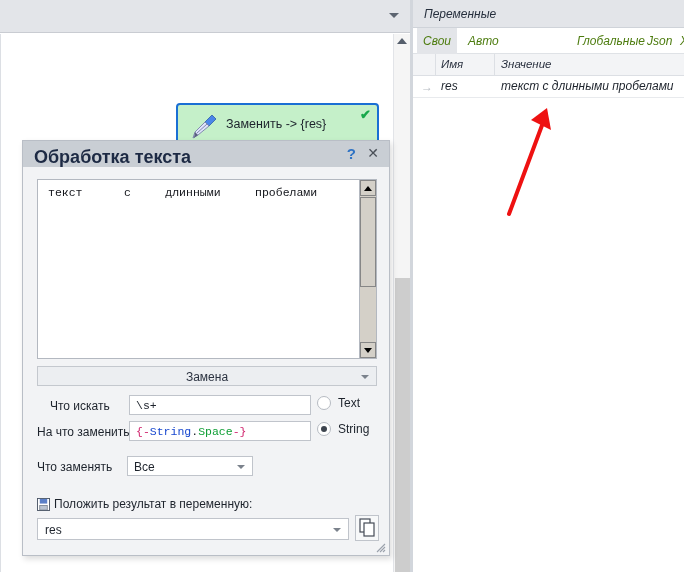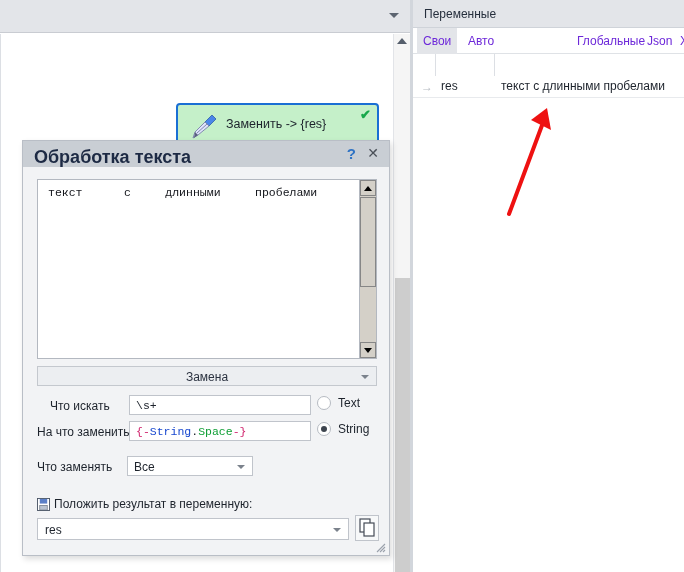--- a/index.html
+++ b/index.html
@@ -217,33 +217,34 @@
   .copy-btn {
     position: absolute; left: 332px; top: 348px; width: 24px; height: 26px;
     background: #f7f8f9; border: 1px solid #c0c4cb; box-sizing: border-box;
   }
   .grip { position: absolute; right: 3px; bottom: 2px; width: 12px; height: 12px; }
 
   
   .right-pane {
     position: absolute; left: 413px; top: 0; width: 271px; height: 572px;
     background: #ffffff;
+    font-style: italic;
   }
   .rp-header {
     position: absolute; left: 0; top: 0; width: 271px; height: 28px;
     background: #e3e5e9; border-bottom: 1px solid #cfd3d9; box-sizing: border-box;
   }
   .rp-title { position: absolute; left: 11px; top: 7px; font-size: 12px; color: #262f3d; }
   .rp-tabs {
     position: absolute; left: 0; top: 28px; width: 271px; height: 26px;
     background: #ffffff; border-bottom: 1px solid #dfe2e6; box-sizing: border-box;
   }
   .rp-tab {
     position: absolute; top: 0; height: 26px; line-height: 26px;
-    font-size: 12px; color: #6d28d9; padding: 0 6px; box-sizing: border-box;
+    font-size: 12px; color: #4d7c0f; padding: 0 6px; box-sizing: border-box;
     white-space: nowrap;
   }
   .rp-tab.active { background: #e3e5e9; }
   .rp-thead {
     position: absolute; left: 0; top: 54px; width: 271px; height: 22px;
     background: #f3f4f6; border-bottom: 1px solid #dcdfe4; box-sizing: border-box;
   }
   .rp-th { position: absolute; top: 4px; font-size: 11.5px; color: #2b3240; }
   .col-sep { position: absolute; top: 54px; width: 1px; height: 22px; background: #dcdfe4; }
   .rp-row {
@@ -386,20 +387,24 @@
     </div>
 
     <div class="rp-tabs">
       <div class="rp-tab active" style="left:4px;">Свои</div>
       <div class="rp-tab" style="left:49px;">Авто</div>
       <div class="rp-tab" style="left:158px;">Глобальные</div>
       <div class="rp-tab" style="left:228px;">Json</div>
       <div class="rp-tab" style="left:261px;">Xm</div>
     </div>
 
+    <div class="rp-thead">
+      <div class="rp-th" style="left:28px;">Имя</div>
+      <div class="rp-th" style="left:88px;">Значение</div>
+    </div>
     <div class="col-sep" style="left:22px;"></div>
     <div class="col-sep" style="left:81px;"></div>
 
     <div class="rp-row">
       <div class="rp-rowarrow">→</div>
       <div class="rp-cell" style="left:28px;">res</div>
       <div class="rp-cell" style="left:88px;">текст с длинными пробелами</div>
     </div>
   </div>
 

